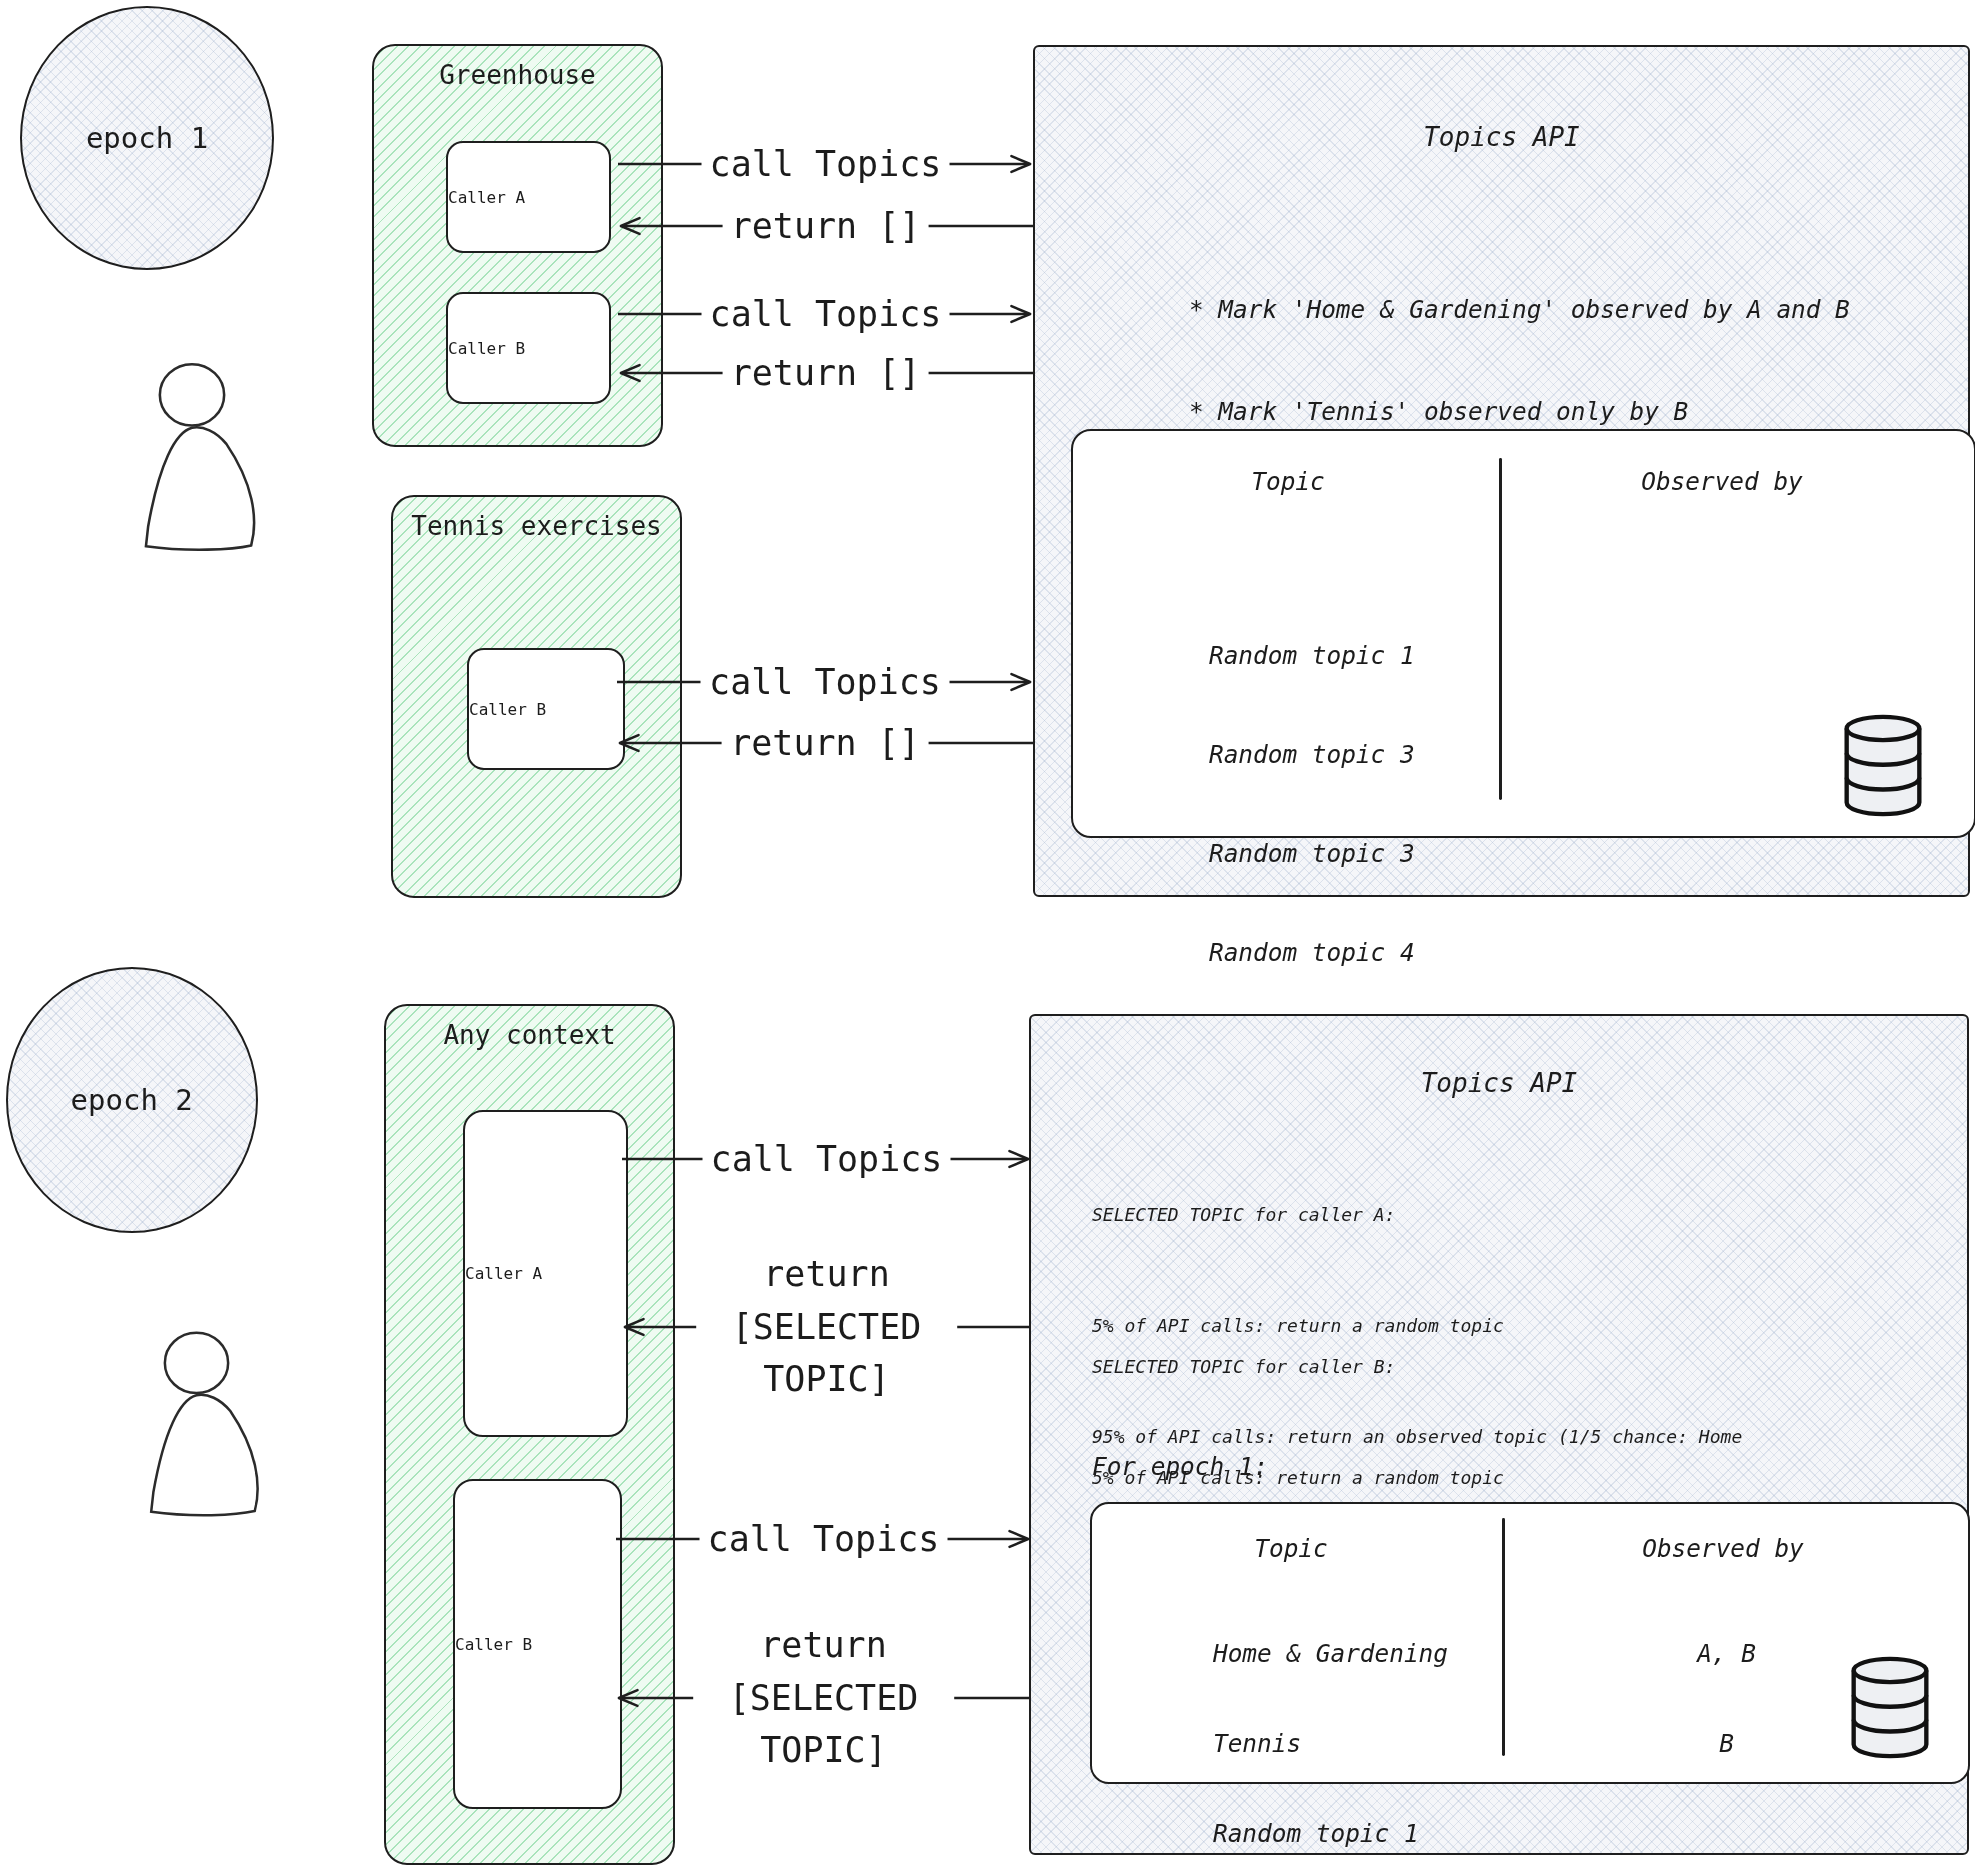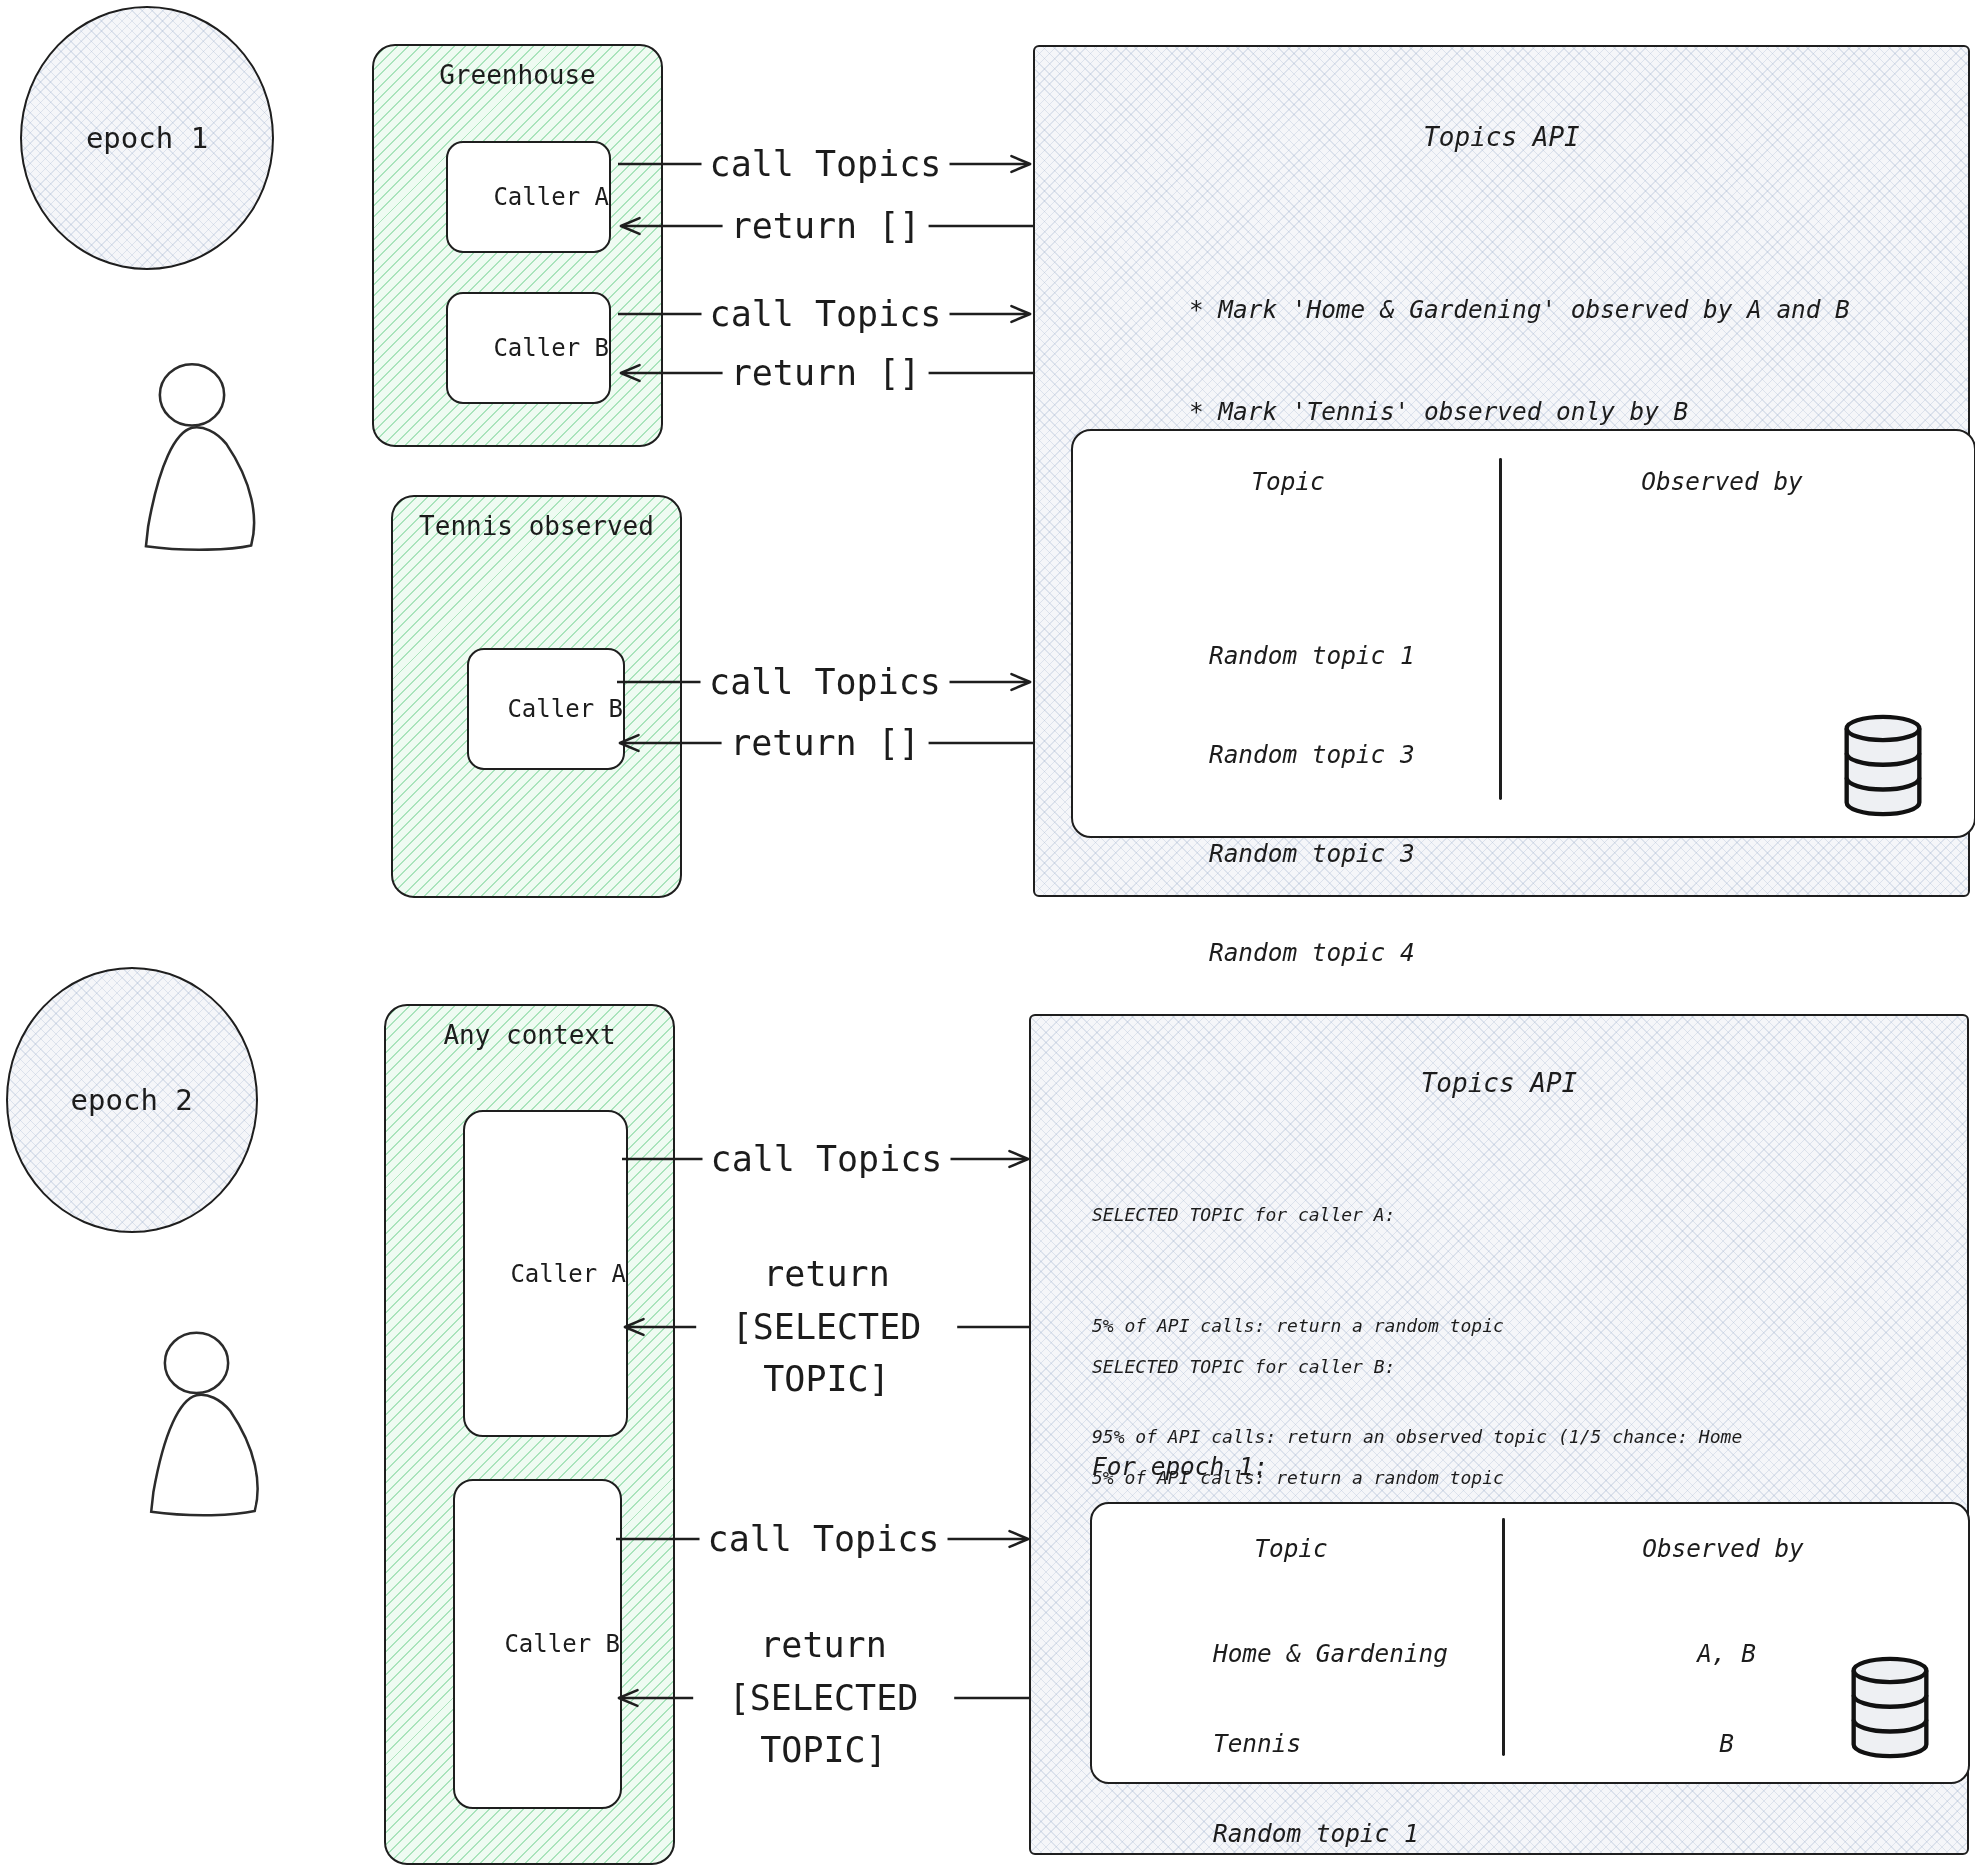--- a/index.html
+++ b/index.html
@@ -26,21 +26,21 @@
     display:flex;align-items:center;justify-content:center;
     font-size:29px;
   }
   .bigbox{border:2.9px solid #1e1e1e;border-radius:23px;}
   .boxtitle{
     position:absolute;left:0;right:0;top:14.3px;text-align:center;
     font-size:26px;white-space:pre;
   }
   .caller{
     position:absolute;background:#fff;border:2.2px solid #1e1e1e;border-radius:17px;
-    display:flex;align-items:center;justify-content:flex-end;font-size:24px;white-space:pre;
+    display:flex;align-items:center;justify-content:flex-start;font-size:16px;white-space:pre;
   }
   .apibox{border:2.9px solid #1e1e1e;border-radius:6px;font-style:italic;}
   .apititle{position:absolute;left:0;right:0;text-align:center;font-size:26px;white-space:pre;}
   .tablebox{position:absolute;background:#fff;border:2.2px solid #1e1e1e;border-radius:20px;padding-left:22px;}
   .thead{position:absolute;font-size:24.4px;white-space:pre;transform:translateX(-50%);}
   .vline{position:absolute;width:2.9px;background:#1e1e1e;border-radius:1.4px;}
   .rows{position:absolute;font-size:24.4px;line-height:33px;white-space:pre;}
   .rows2{position:absolute;font-size:24.4px;line-height:30px;white-space:pre;}
   .obscol{position:absolute;font-size:24.4px;line-height:30px;white-space:pre;text-align:center;}
   .textblock{position:absolute;font-size:18px;line-height:37px;white-space:pre;}
@@ -74,21 +74,21 @@
     <div class="boxtitle">Greenhouse</div>
     <div class="caller" style="left:72px;top:95px;width:161px;height:108px;">
       <span>Caller A</span>
     </div>
     <div class="caller" style="left:72px;top:246px;width:161px;height:108px;">
       <span>Caller B</span>
     </div>
   </div>
 
   <div class="abs bigbox hatch-green" style="left:391px;top:495px;width:287px;height:399px;">
-    <div class="boxtitle">Tennis observed</div>
+    <div class="boxtitle">Tennis exercises</div>
     <div class="caller" style="left:74px;top:151px;width:154px;height:118px;">
       <span>Caller B</span>
     </div>
   </div>
 
   <div class="arrow" style="left:618px;top:151px;width:415px;">
     <svg width="415" height="26" viewBox="0 0 578 36">
       <line x1="0" y1="18" x2="572" y2="18" stroke="#1e1e1e" stroke-width="3.5"></line>
       <polyline points="548,7 574,18 548,29" fill="none" stroke="#1e1e1e" stroke-width="3.5" stroke-linecap="round" stroke-linejoin="round"></polyline>
     </svg>

